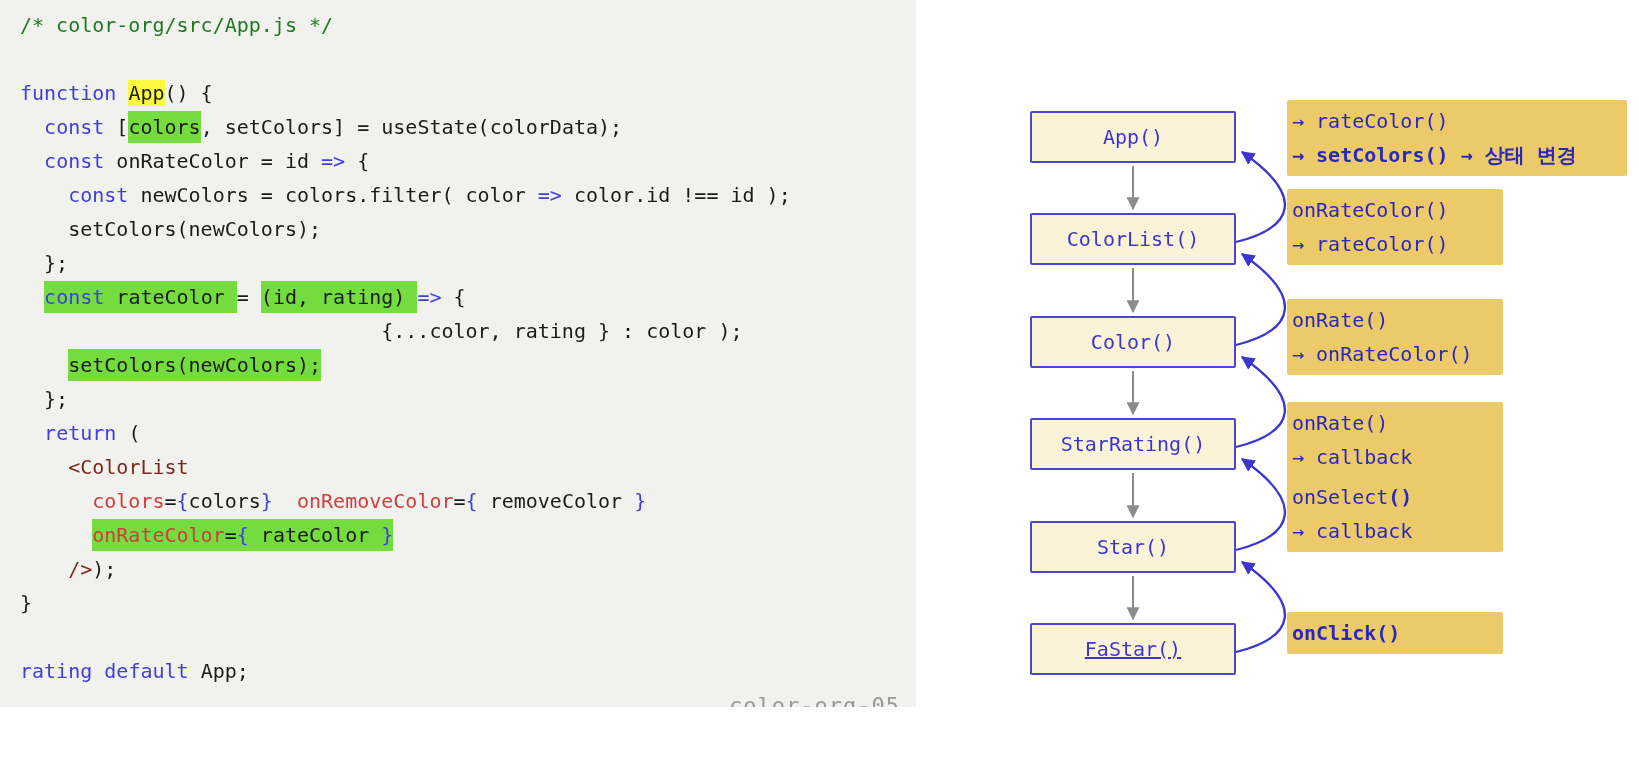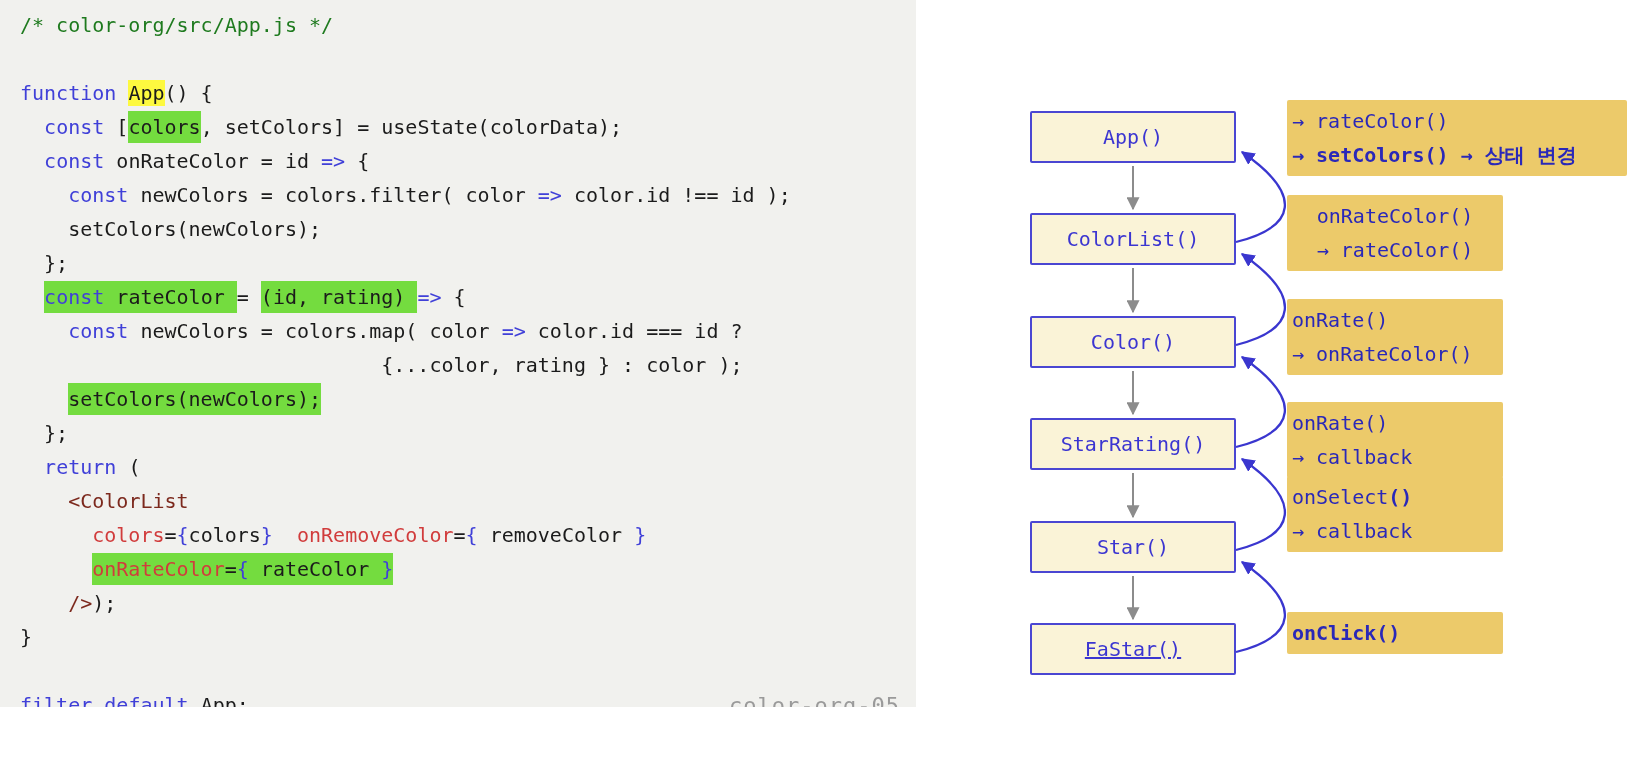--- a/index.html
+++ b/index.html
@@ -36,21 +36,21 @@
   .comp:nth-of-type(2){top:213px;}
   .comp:nth-of-type(3){top:316px;}
   .comp:nth-of-type(4){top:418px;}
   .comp:nth-of-type(5){top:521px;}
   .comp:nth-of-type(6){top:623px;text-decoration:underline;}
 
   .note{position:absolute;left:371px;width:216px;box-sizing:border-box;
         background:var(--note_bg);border-radius:2px;padding:4px 5px;
         color:var(--note_text);font:20px/34px "DejaVu Sans Mono",monospace;}
   .note:nth-of-type(1){top:100px;width:340px;}
-  .note:nth-of-type(2){top:195px;text-align:center;}
+  .note:nth-of-type(2){top:189px;}
   .note:nth-of-type(3){top:299px;}
   .note:nth-of-type(4){top:402px;}
   .note:nth-of-type(5){top:476px;}
   .note:nth-of-type(6){top:612px;}
   .note-line{white-space:pre;}
   .note .bold{font-weight:bold;}
 </style>
 </head>
 <body>
 
@@ -60,32 +60,31 @@
     <div>
         <div class="code-line"><span class="tok-c">/* color-org/src/App.js */</span></div>
         <div class="code-line">&nbsp;</div>
         <div class="code-line"><span class="tok-k">function</span><span class="tok-p"> </span><span class="tok-p hl-y">App</span><span class="tok-p">() {</span></div>
         <div class="code-line"><span class="tok-p">  </span><span class="tok-k">const</span><span class="tok-p"> [</span><span class="tok-p hl-g">colors</span><span class="tok-p">, setColors] = useState(colorData);</span></div>
         <div class="code-line"><span class="tok-p">  </span><span class="tok-k">const</span><span class="tok-p"> onRateColor = id </span><span class="tok-b">=&gt;</span><span class="tok-p"> {</span></div>
         <div class="code-line"><span class="tok-p">    </span><span class="tok-k">const</span><span class="tok-p"> newColors = colors.filter( color </span><span class="tok-b">=&gt;</span><span class="tok-p"> color.id !== id );</span></div>
         <div class="code-line"><span class="tok-p">    setColors(newColors);</span></div>
         <div class="code-line"><span class="tok-p">  };</span></div>
         <div class="code-line"><span class="tok-p">  </span><span class="tok-k hl-g">const</span><span class="tok-p hl-g"> rateColor </span><span class="tok-p">= </span><span class="tok-p hl-g">(id, rating) </span><span class="tok-b">=&gt;</span><span class="tok-p"> {</span></div>
-        <div class="code-line"><span class="tok-p">    </span><span class="tok-k">const</span><span class="tok-p"> newColors = colors.map( color </span><span class="tok-b">=&gt;</span><span class="tok-p"> color.id === id ?</span></div>
         <div class="code-line"><span class="tok-p">                              {...color, rating } : color );</span></div>
         <div class="code-line"><span class="tok-p">    </span><span class="tok-p hl-g">setColors(newColors);</span></div>
         <div class="code-line"><span class="tok-p">  };</span></div>
         <div class="code-line"><span class="tok-p">  </span><span class="tok-k">return</span><span class="tok-p"> (</span></div>
         <div class="code-line"><span class="tok-p">    </span><span class="tok-t">&lt;ColorList</span></div>
         <div class="code-line"><span class="tok-p">      </span><span class="tok-a">colors</span><span class="tok-p">=</span><span class="tok-b">{</span><span class="tok-p">colors</span><span class="tok-b">}</span><span class="tok-p">  </span><span class="tok-a">onRemoveColor</span><span class="tok-p">=</span><span class="tok-b">{</span><span class="tok-p"> removeColor </span><span class="tok-b">}</span></div>
         <div class="code-line"><span class="tok-p">      </span><span class="tok-a hl-g">onRateColor</span><span class="tok-p hl-g">=</span><span class="tok-b hl-g">{</span><span class="tok-p hl-g"> rateColor </span><span class="tok-b hl-g">}</span></div>
         <div class="code-line"><span class="tok-p">    </span><span class="tok-t">/&gt;</span><span class="tok-p">);</span></div>
         <div class="code-line"><span class="tok-p">}</span></div>
         <div class="code-line">&nbsp;</div>
-        <div class="code-line"><span class="tok-k">filter</span><span class="tok-p"> </span><span class="tok-k">default</span><span class="tok-p"> App;</span></div>
+        <div class="code-line"><span class="tok-k">rating</span><span class="tok-p"> </span><span class="tok-k">default</span><span class="tok-p"> App;</span></div>
       </div>
     <div class="footer-label">color-org-05</div>
   </div>
 
   <div class="diagram">
     <svg class="arrow-layer" width="723" height="767" viewBox="0 0 723 767" xmlns="http://www.w3.org/2000/svg">
       <defs>
         <marker id="mg" viewBox="0 0 10 10" refX="9" refY="5" markerWidth="6.5" markerHeight="6.5" orient="auto">
           <path d="M0,0 L10,5 L0,10 z" class="head-gray"></path>
         </marker>

